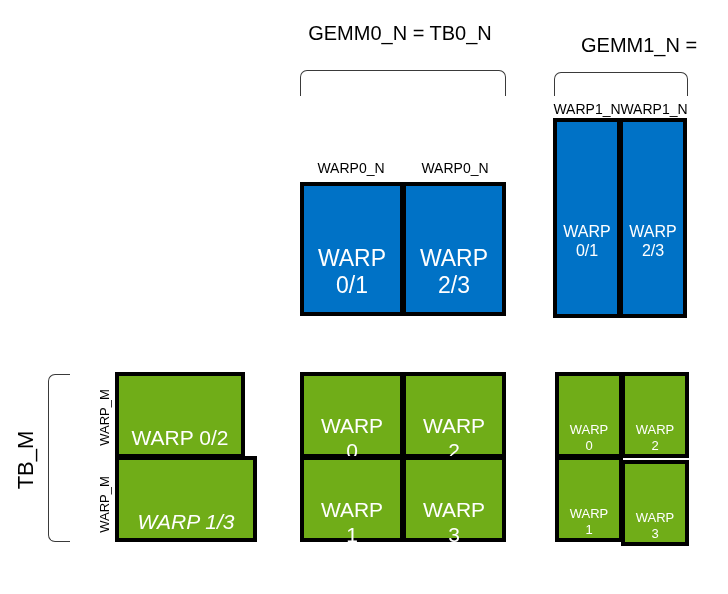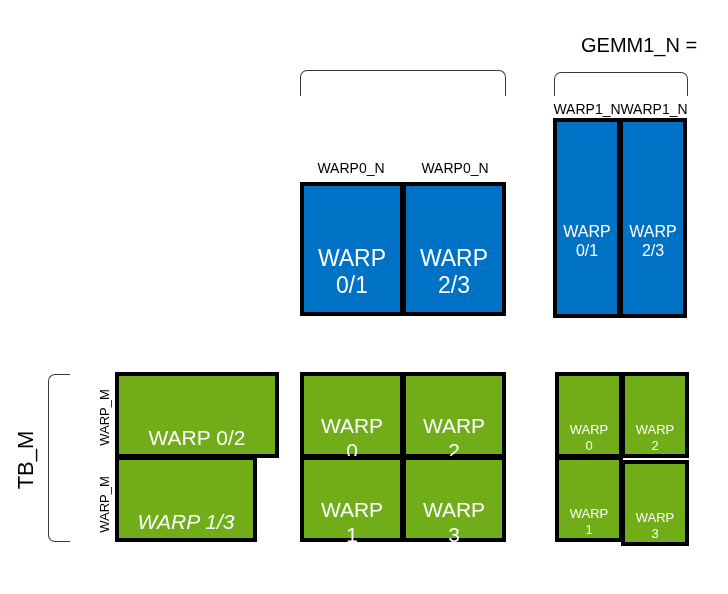--- a/index.html
+++ b/index.html
@@ -146,20 +146,21 @@
   .f-lg { font-size: 23px; line-height: 27px; }
   .f-md { font-size: 21px; line-height: 25px; }
   .f-sm { font-size: 16px; line-height: 19px; }
   .f-xs { font-size: 13px; line-height: 16px; }
 </style>
 </head>
 <body>
 
 <div class="canvas">
 
+  <div class="hdr" id="hdr-gemm0">GEMM0_N = TB0_N</div>
 
   <div class="hdr" id="hdr-gemm1">
     <span class="l1">GEMM1_N =</span>
   </div>
 
   <div class="hbracket" id="bracket-gemm0"></div>
   <div class="hbracket" id="bracket-gemm1"></div>
   <div id="bracket-tbm"></div>
 
   <div class="vlabel" id="label-tbm">TB_M</div>
@@ -183,21 +184,21 @@
 
   <div class="box blue" style="left:553px; top:118px; width:68px; height:200px;">
     <span class="txt f-sm">WARP
 0/1</span>
   </div>
   <div class="box blue" style="left:619px; top:118px; width:68px; height:200px;">
     <span class="txt f-sm">WARP
 2/3</span>
   </div>
 
-  <div class="box green" style="left:115px; top:372px; width:164px; height:86px;">
+  <div class="box green" style="left:115px; top:372px; width:130px; height:86px;">
     <span class="txt f-md">WARP 0/2</span>
   </div>
   <div class="box green" style="left:115px; top:456px; width:142px; height:86px;font-style:italic;">
     <span class="txt f-md">WARP 1/3</span>
   </div>
 
   <div class="box green" style="left:300px; top:372px; width:104px; height:86px;">
     <span class="txt f-md">WARP
 0</span>
   </div>

